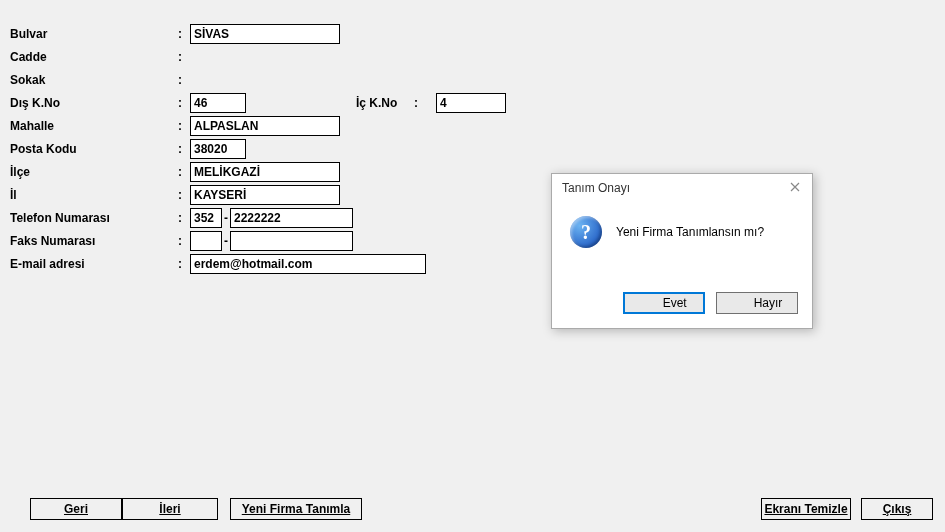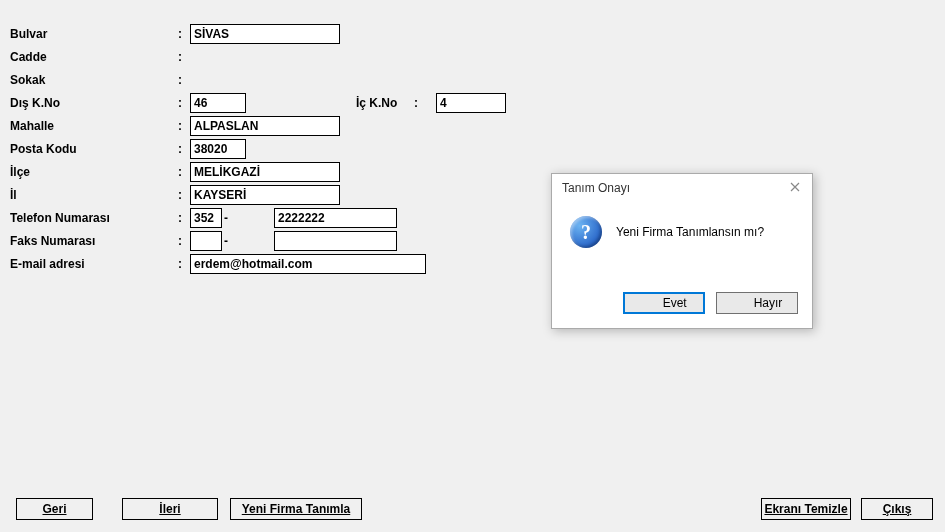--- a/index.html
+++ b/index.html
@@ -37,21 +37,21 @@
     background: #fff;
     font-family: Arial, sans-serif;
     font-size: 12px;
     font-weight: bold;
     padding: 1px 3px;
     outline: none;
   }
   .w-long { width: 150px; }
   .w-short { width: 56px; }
   .w-tiny { width: 32px; }
-  .w-mid  { width: 123px; margin-left: 44px; }
+  .w-mid  { width: 123px; }
   .w-inner { width: 70px; }
   .w-email { width: 236px; }
   .inner-label {
     font-weight: bold;
     font-size: 12px;
   }
   .sep {
     font-weight: bold;
     padding: 0 2px;
   }
@@ -223,21 +223,21 @@
 
   <div class="row">
     <span class="label">E-mail adresi</span>
     <span class="colon">:</span>
     <input type="text" class="w-email" value="erdem@hotmail.com" style="">
   </div>
 
 </div>
 
 <div class="bottom-bar">
-  <button class="btn" style="left:16px;  width:77px;text-align:center;">Geri</button>
+  <button class="btn" style="left:30px;  width:92px;text-align:center;">Geri</button>
   <button class="btn" style="left:122px; width:96px;">İleri</button>
   <button class="btn" style="left:230px; width:132px;">Yeni Firma Tanımla</button>
   <button class="btn" style="left:761px; width:90px;">Ekranı Temizle</button>
   <button class="btn" style="left:861px; width:72px;">Çıkış</button>
 </div>
 
 <div class="dialog">
   <div class="dlg-title">
     <span>Tanım Onayı</span>
     <div class="dlg-close">

